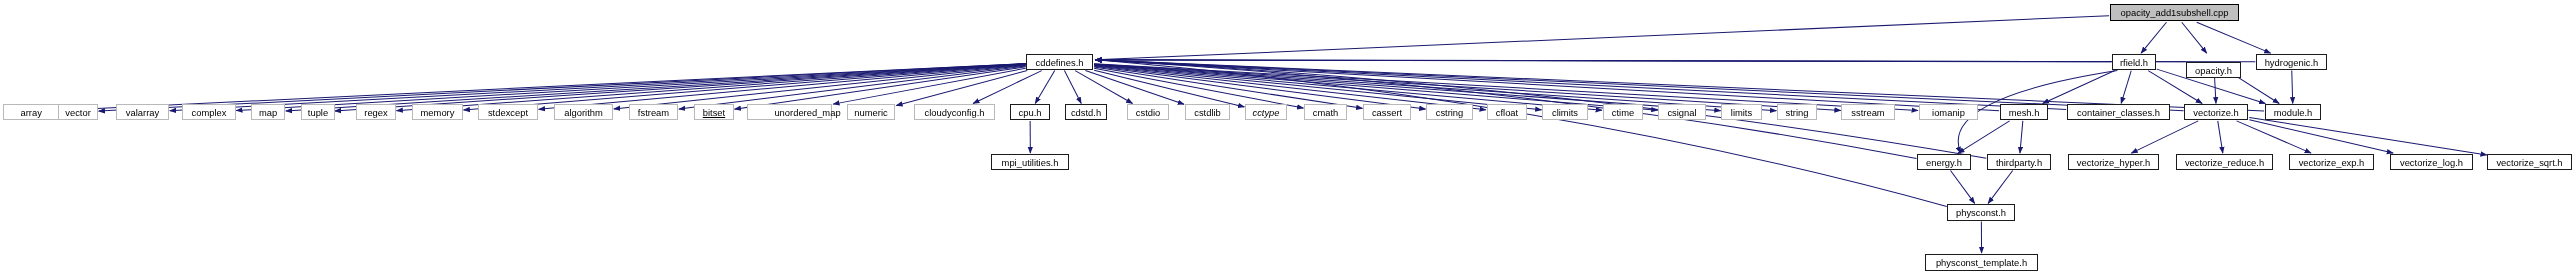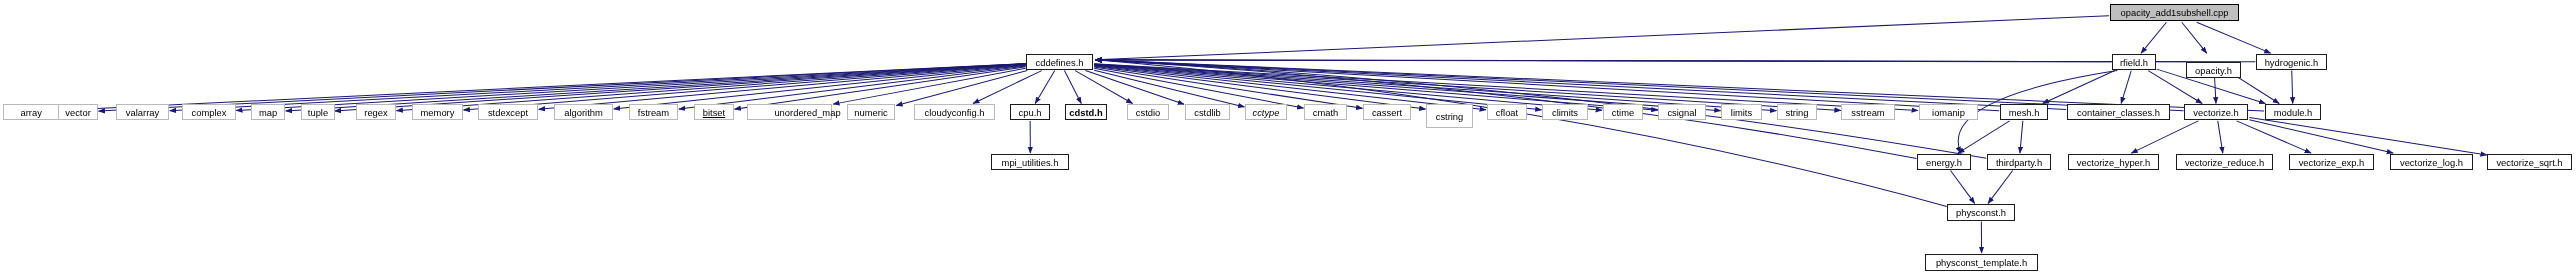--- a/index.html
+++ b/index.html
@@ -118,27 +118,27 @@
       <div class="node sys" style="left: 356px; top: 104px; width: 40px; height: 16px;">regex</div>
       <div class="node sys" style="left: 412px; top: 104px; width: 51px; height: 16px;">memory</div>
       <div class="node sys" style="left: 478px; top: 104px; width: 60px; height: 16px;">stdexcept</div>
       <div class="node sys" style="left: 554px; top: 104px; width: 59px; height: 16px;">algorithm</div>
       <div class="node sys" style="left: 629px; top: 104px; width: 49px; height: 16px;">fstream</div>
       <div class="node sys" style="left: 694px; top: 104px; width: 40px; height: 16px; text-decoration: underline;">bitset</div>
       <div class="node sys" style="left: 747px; top: 104px; width: 85px; height: 16px; padding-left: 36px;">unordered_map</div>
       <div class="node sys" style="left: 847px; top: 104px; width: 48px; height: 16px;">numeric</div>
       <div class="node sys" style="left: 914px; top: 104px; width: 81px; height: 16px;">cloudyconfig.h</div>
       <div class="node doc" style="left: 1010px; top: 104px; width: 40px; height: 16px;">cpu.h</div>
-      <div class="node doc" style="left: 1065px; top: 104px; width: 42px; height: 16px; font-weight: bold;">cdstd.h</div>
+      <div class="node doc" style="left: 1065px; top: 104px; width: 42px; height: 16px;">cdstd.h</div>
       <div class="node sys" style="left: 1127px; top: 104px; width: 42px; height: 16px;">cstdio</div>
       <div class="node sys" style="left: 1185px; top: 104px; width: 45px; height: 16px;">cstdlib</div>
       <div class="node sys" style="left: 1245px; top: 104px; width: 42px; height: 16px; font-style: italic;">cctype</div>
       <div class="node sys" style="left: 1304px; top: 104px; width: 43px; height: 16px;">cmath</div>
       <div class="node sys" style="left: 1363px; top: 104px; width: 48px; height: 16px;">cassert</div>
-      <div class="node sys" style="left: 1426px; top: 104px; width: 47px; height: 24px; text-align: right;">cstring</div>
+      <div class="node sys" style="left: 1426px; top: 104px; width: 47px; height: 16px; text-align: right;">cstring</div>
       <div class="node sys" style="left: 1487px; top: 104px; width: 40px; height: 16px;">cfloat</div>
       <div class="node sys" style="left: 1542px; top: 104px; width: 46px; height: 16px;">climits</div>
       <div class="node sys" style="left: 1603px; top: 104px; width: 40px; height: 16px;">ctime</div>
       <div class="node sys" style="left: 1658px; top: 104px; width: 48px; height: 16px;">csignal</div>
       <div class="node sys" style="left: 1721px; top: 104px; width: 41px; height: 16px;">limits</div>
       <div class="node sys" style="left: 1777px; top: 104px; width: 40px; height: 16px;">string</div>
       <div class="node sys" style="left: 1841px; top: 104px; width: 54px; height: 16px;">sstream</div>
       <div class="node sys" style="left: 1919px; top: 104px; width: 59px; height: 16px;">iomanip</div>
       <div class="node doc" style="left: 2000px; top: 104px; width: 48px; height: 16px;">mesh.h</div>
       <div class="node doc" style="left: 2067px; top: 104px; width: 103px; height: 16px;">container_classes.h</div>

